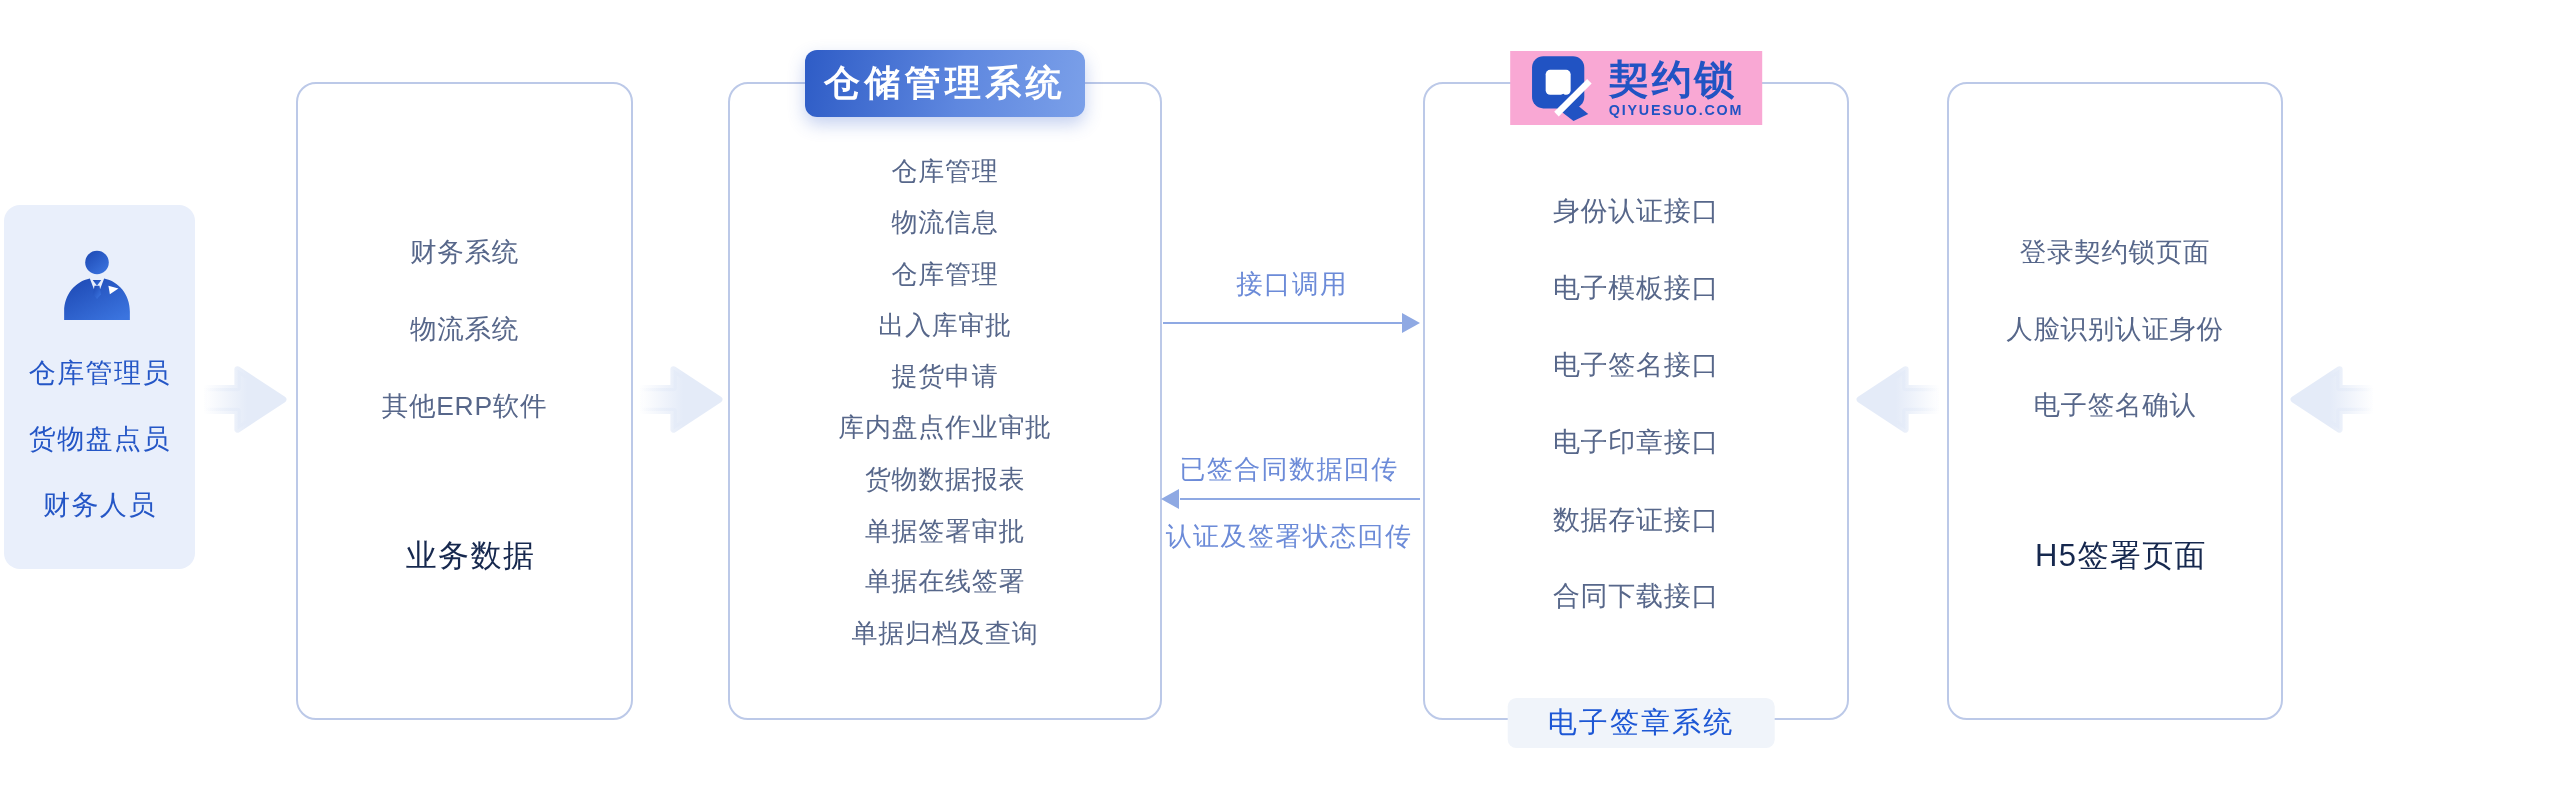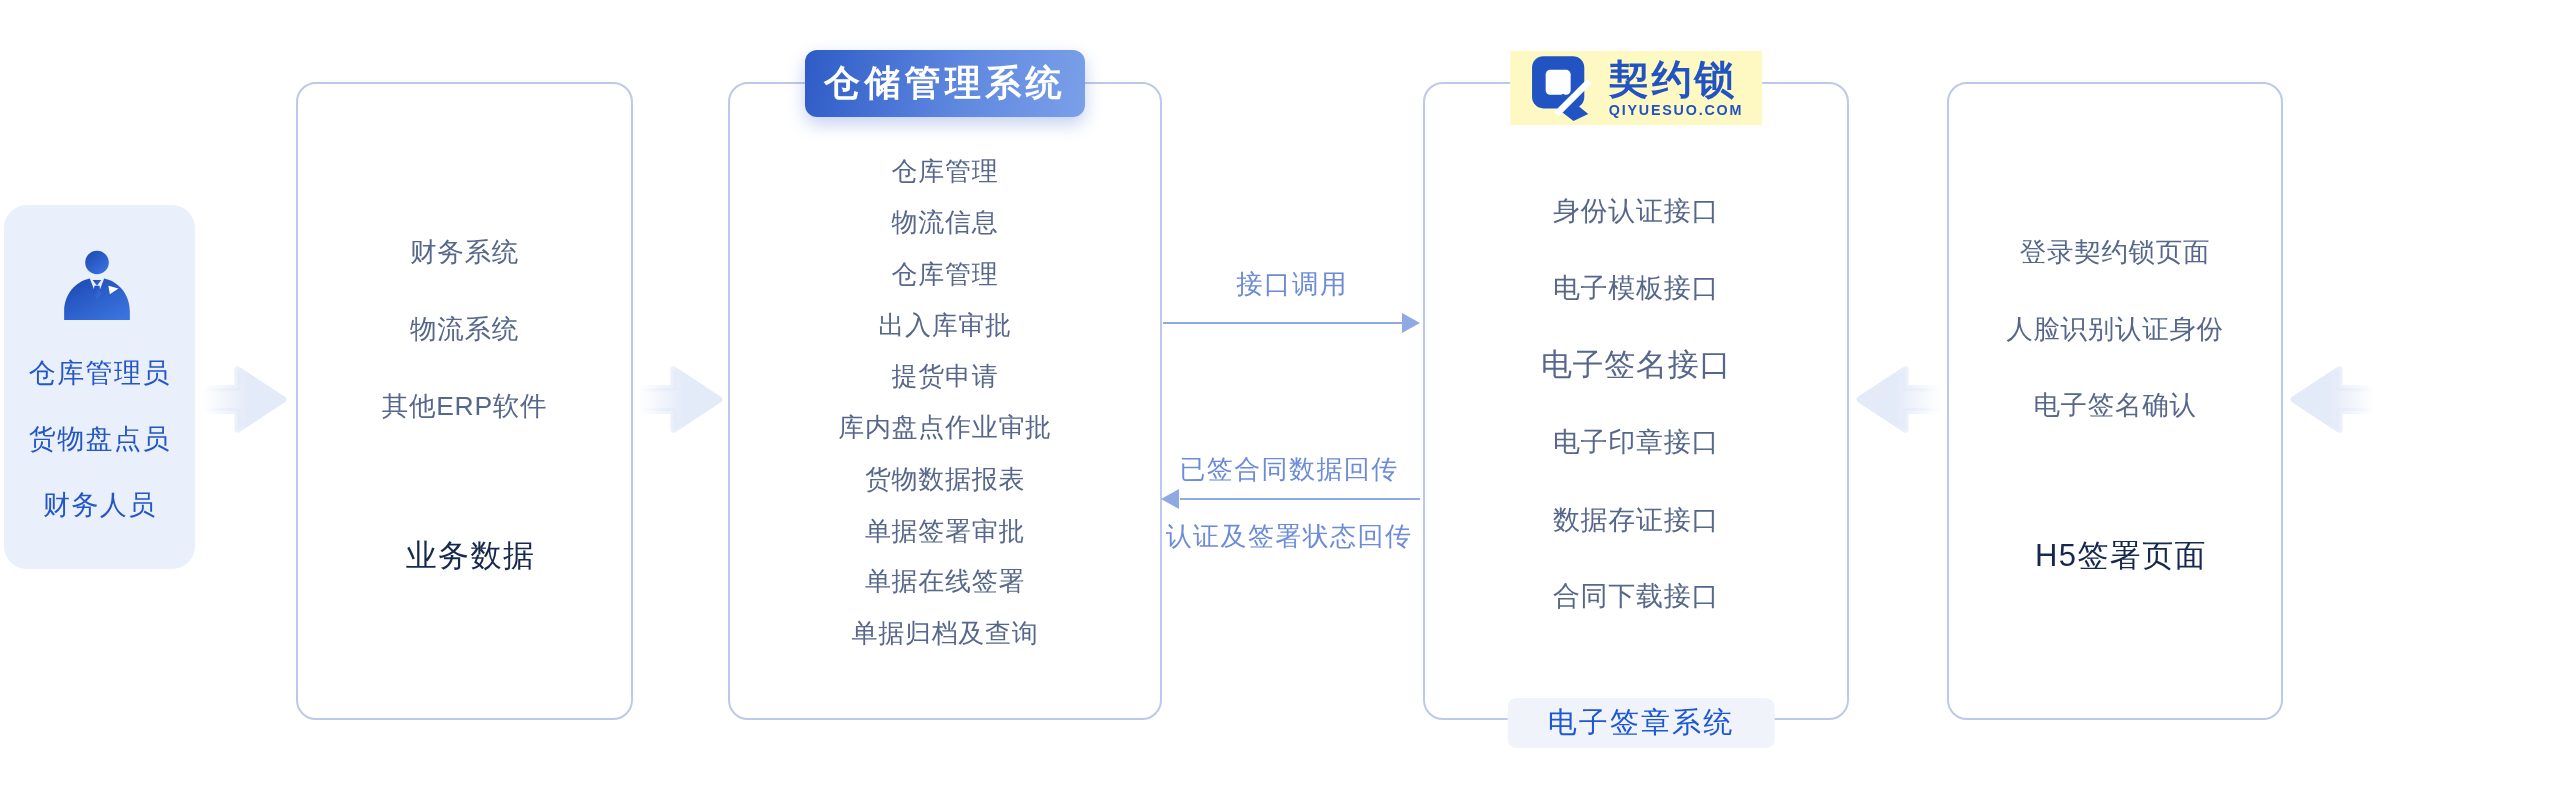--- a/index.html
+++ b/index.html
@@ -1,41 +1,41 @@
 <!DOCTYPE html>
 <html style="font-size:11.4px"><head>
 <meta charset="utf-8">
 <style>
   html,body{margin:0;padding:0;background:#ffffff;}
   body{width:2576px;height:803px;position:relative;font-family:"Liberation Sans","DejaVu Sans",sans-serif;}
   .canvas{position:absolute;left:0;top:0;width:2576px;height:803px;background:#ffffff;overflow:hidden;}
 
   
-  .actor-card{position:absolute;width:191px;height:364px;background:#E9EFFB;border-radius:23px;}
+  .actor-card{position:absolute;width:191px;height:364px;background:#E9EFFB;border-radius:16px;}
   .actor-label{position:absolute;left:50%;transform:translate(-50%,-50%);white-space:nowrap;
                font-size:27px;font-weight:500;color:#2456C6;letter-spacing:1.4px;}
 
   
   .big-box{position:absolute;top:82px;height:638px;background:#ffffff;border:2.1px solid #BCC9E8;border-radius:20px;box-sizing:border-box;}
   .item{position:absolute;left:50%;transform:translate(-50%,-50%);white-space:nowrap;
         font-size:26.5px;color:#57678A;letter-spacing:0.7px;}
   .bold-label{position:absolute;left:50%;transform:translate(-50%,-50%);white-space:nowrap;
               font-size:31px;font-weight:normal;color:#16284E;letter-spacing:1.4px;margin-left:6px;}
 
   
   .wms-badge{position:absolute;left:215px;top:-34px;transform:translateX(-50%);
              width:280px;height:67px;border-radius:12px;
              background:linear-gradient(100deg,#2E5CC6 0%,#5E87DF 55%,#7BA0E9 100%);
              box-shadow:0 7.2px 17px rgba(62,104,206,.30);
              display:flex;align-items:center;justify-content:center;
              color:#ffffff;font-size:36px;font-weight:bold;letter-spacing:4.3px;}
 
   
   .qys-logo{position:absolute;left:50%;top:-33px;transform:translateX(-50%);height:74px;
-            background:#fef9c3;display:flex;align-items:center;gap:13px;padding:0 18.6px;}
+            background:#f9a8d4;display:flex;align-items:center;gap:13px;padding:0 18.6px;}
   .qys-brand{font-size:40px;font-weight:bold;color:#2153C3;letter-spacing:2.9px;line-height:1;}
   .qys-domain{font-size:14.3px;font-weight:bold;color:#2153C3;letter-spacing:1.8px;margin-top:4.3px;line-height:1;}
 
   
   .esign-badge{position:absolute;left:216px;top:614px;transform:translateX(-50%);
                height:50px;padding:0 40px;border-radius:8.6px;background:#F0F4FA;
                display:flex;align-items:center;justify-content:center;
                font-size:29px;font-weight:500;color:#1D57D5;letter-spacing:2.1px;white-space:nowrap;}
 
   
@@ -134,21 +134,21 @@
         <polygon points="60,70 104,106 78,118 34,84" fill="#2153C3"></polygon>
         <polygon points="44,102 102,44 110,52 52,110" fill="#ffffff"></polygon>
       </svg>
       <div>
         <div class="qys-brand">契约锁</div>
         <div class="qys-domain">QIYUESUO.COM</div>
       </div>
     </div>
     <div class="item" style="top:127px;font-size:27px;">身份认证接口</div>
     <div class="item" style="top:204px;font-size:27px;">电子模板接口</div>
-    <div class="item" style="top:281px;font-size:31px;text-align:right;">电子签名接口</div>
+    <div class="item" style="top:281px;font-size:27px;text-align:right;">电子签名接口</div>
     <div class="item" style="top:358px;font-size:27px;">电子印章接口</div>
     <div class="item" style="top:436px;font-size:27px;">数据存证接口</div>
     <div class="item" style="top:512px;font-size:27px;">合同下载接口</div>
     <div class="esign-badge">电子签章系统</div>
   </div>
 
   <svg class="chevron" style="left:1854px;top:361px;transform:scaleX(-1);" viewBox="0 0 126 108">
     <defs>
         <linearGradient id="ag3" x1="0" y1="0" x2="1" y2="0">
       <stop offset="0" stop-color="#E4EBF8" stop-opacity="0"></stop>

